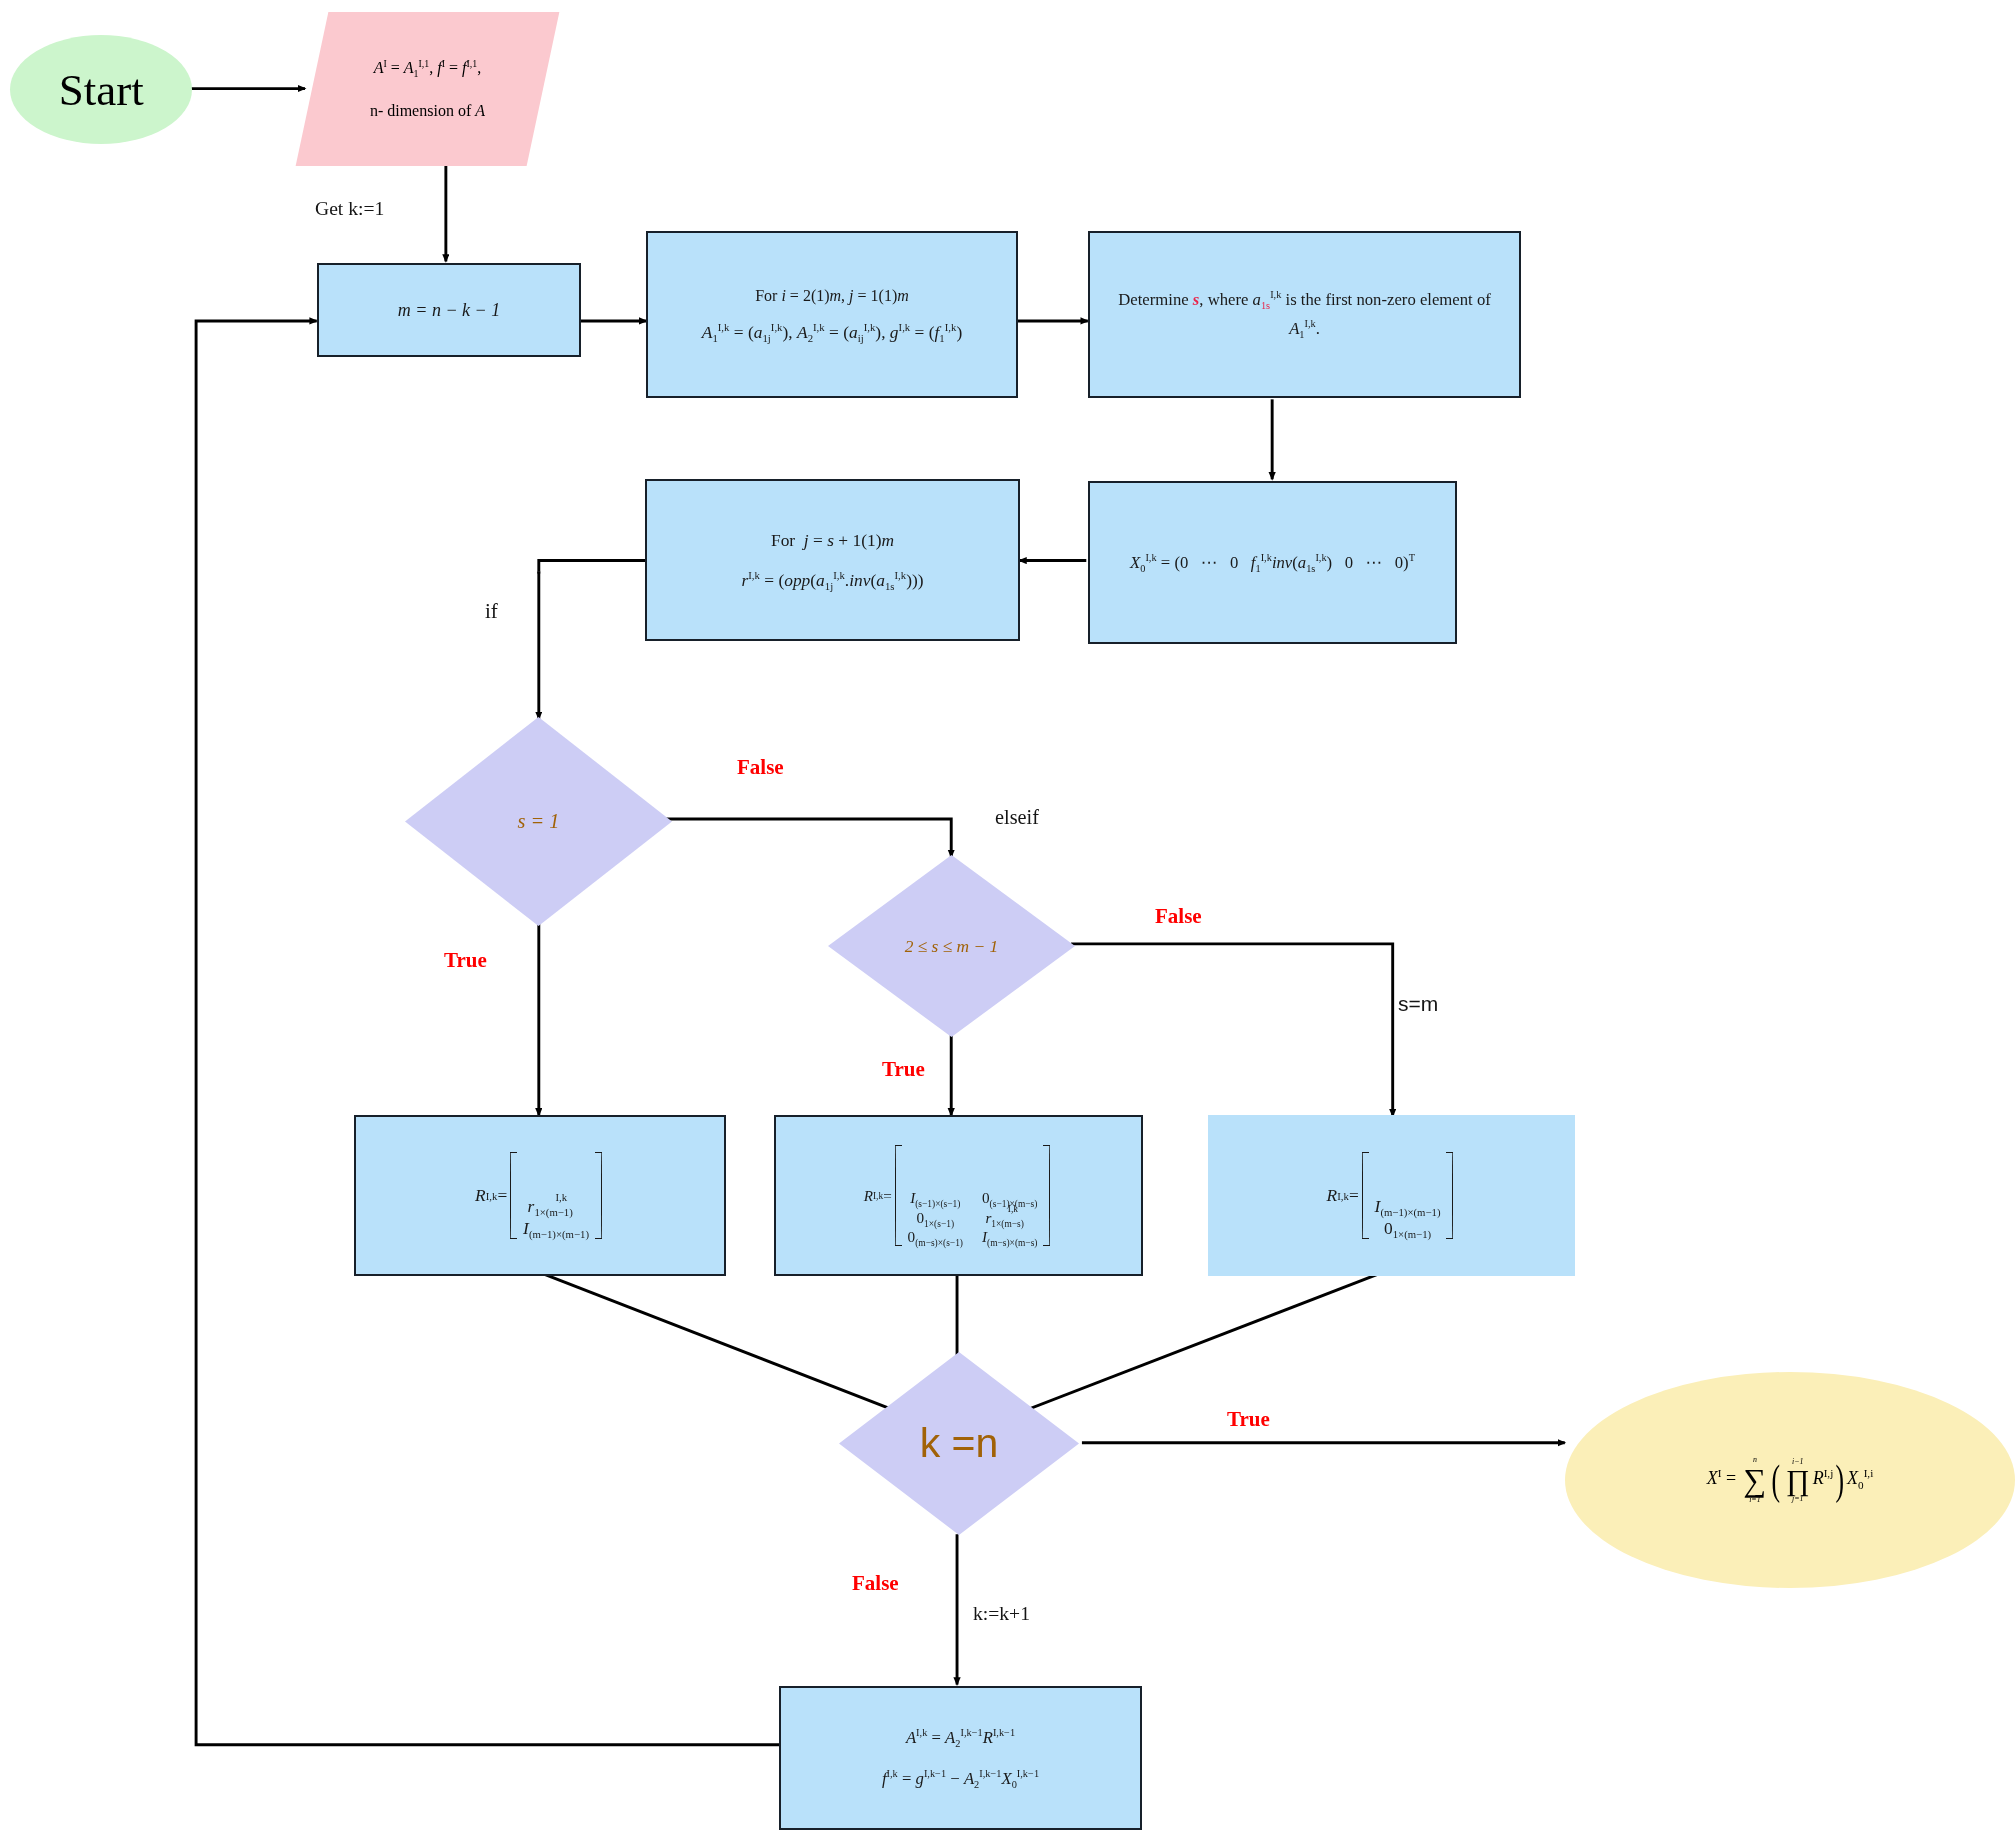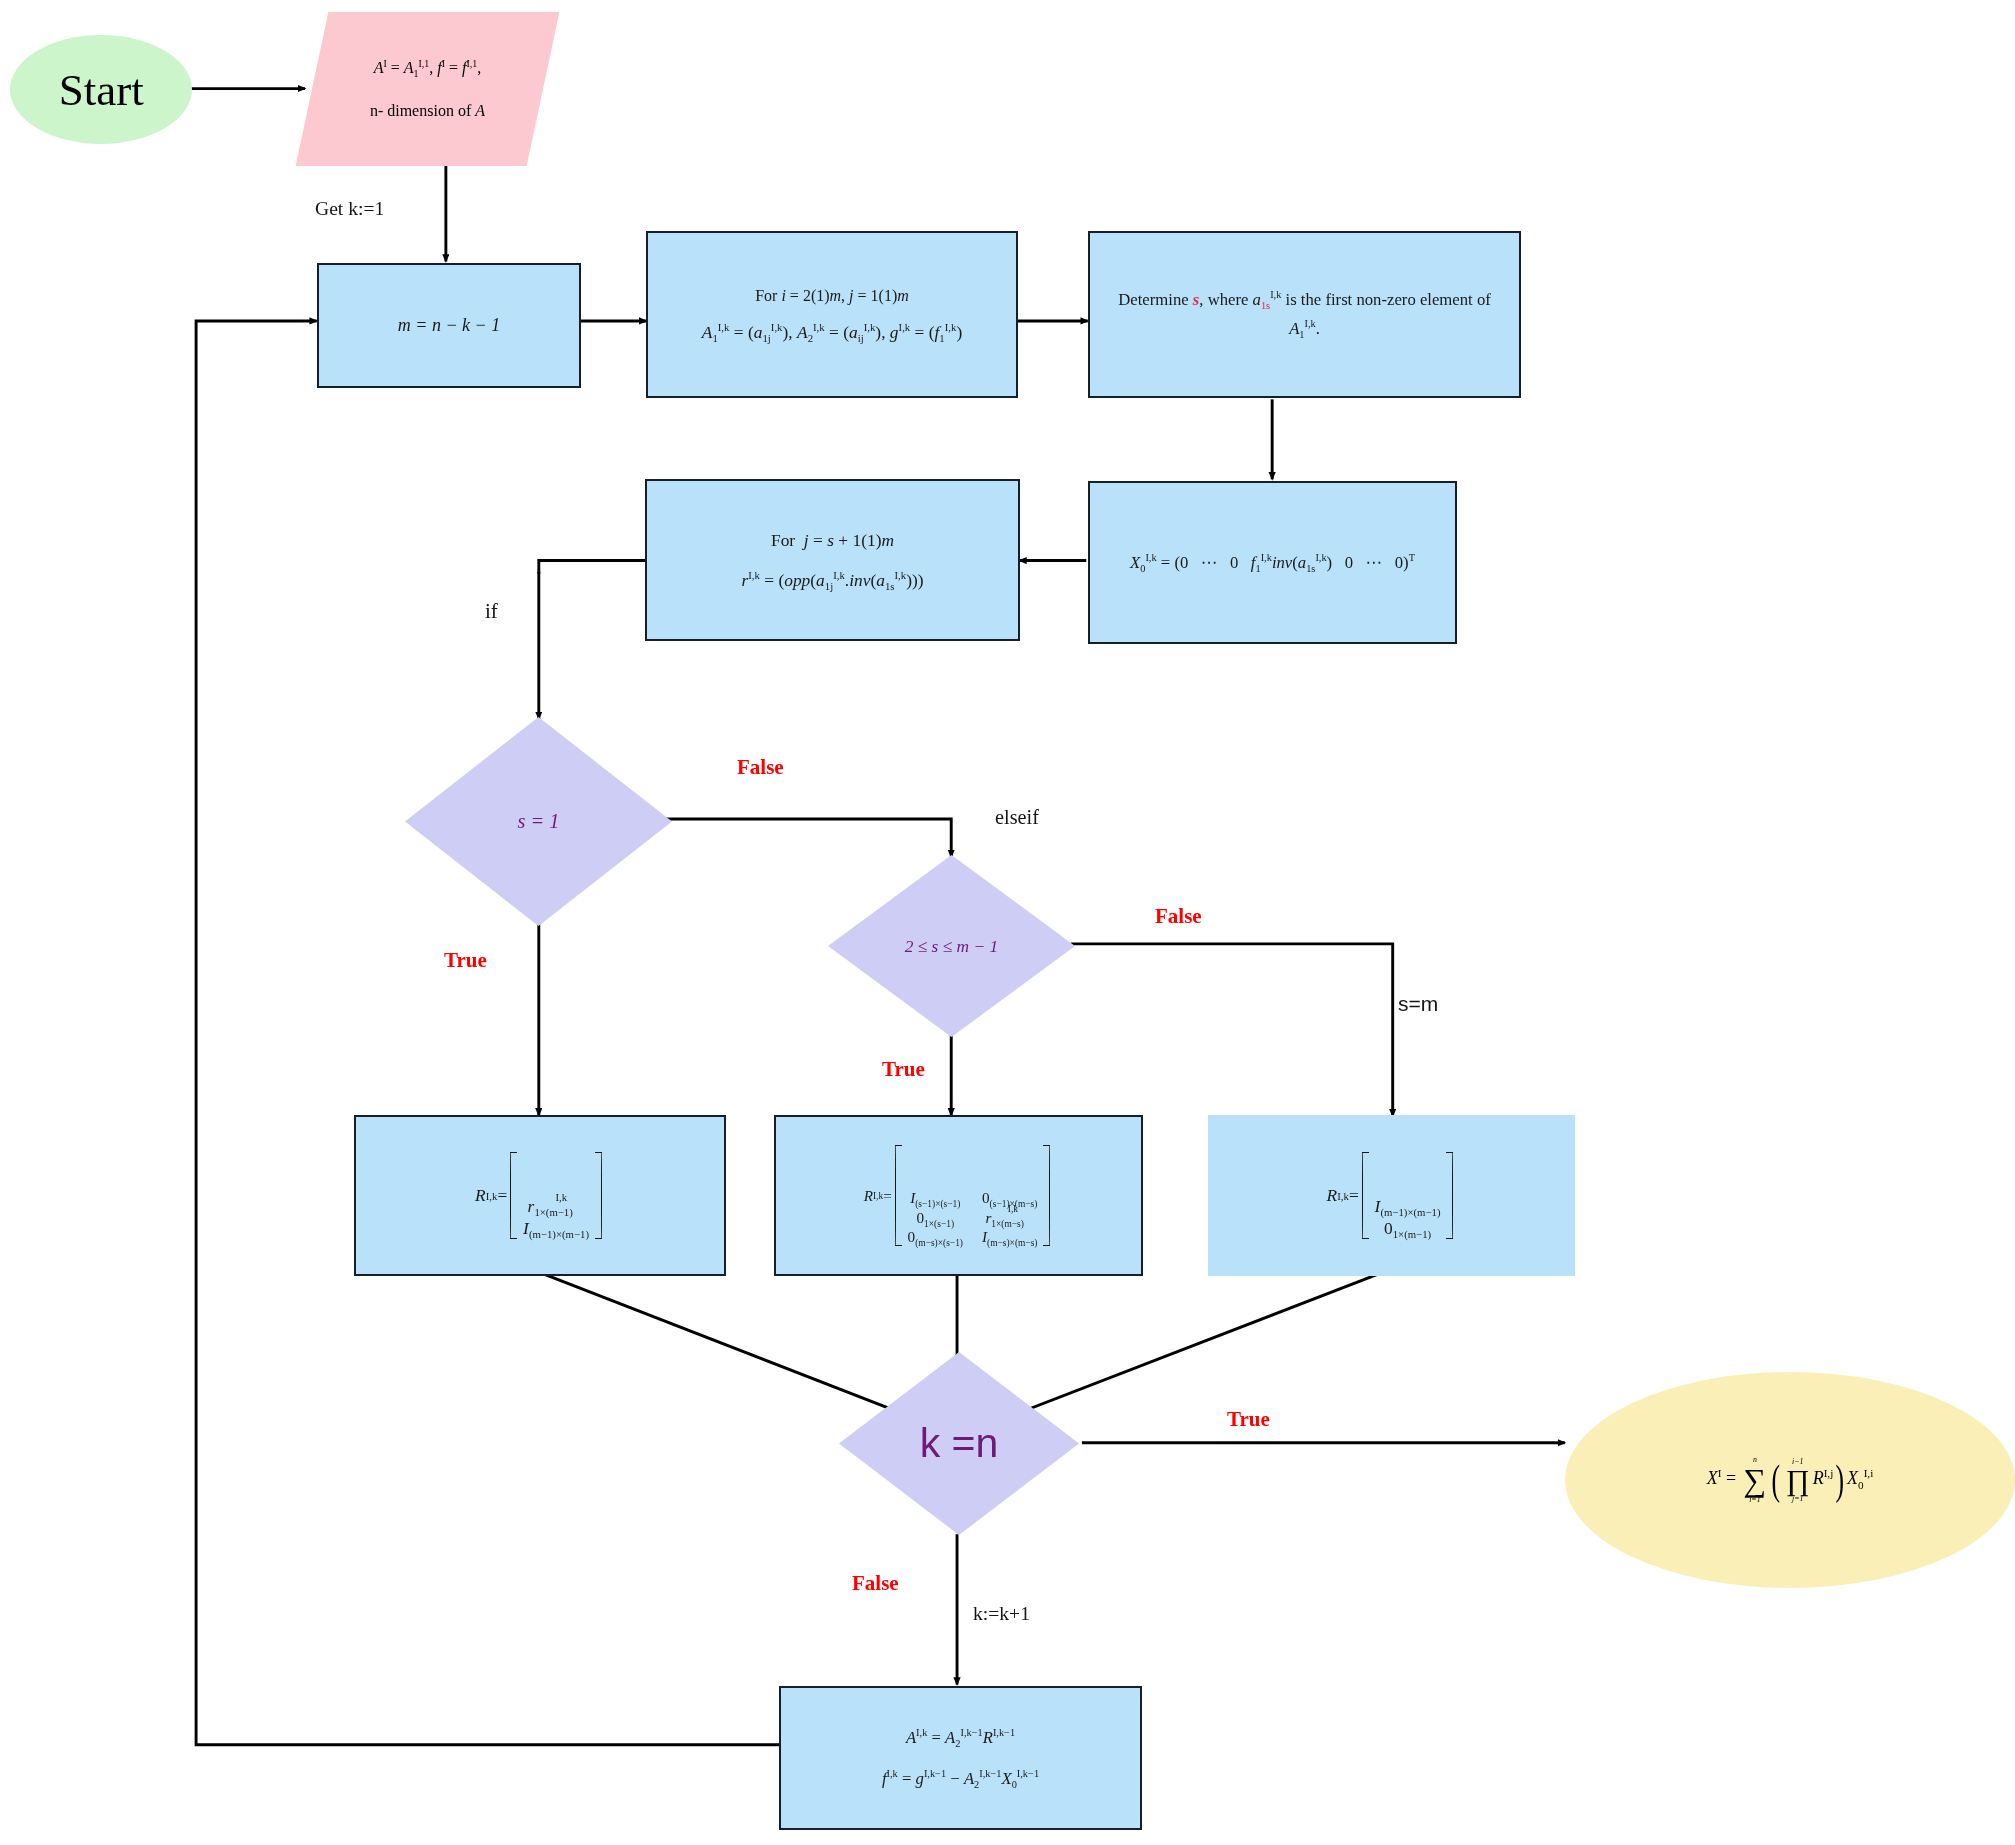--- a/index.html
+++ b/index.html
@@ -47,21 +47,21 @@
     left: 0; top: 0;
     width: 100%;
     height: 100%;
     background: #cdcdf5;
     clip-path: polygon(50% 0%, 100% 50%, 50% 100%, 0% 50%);
   }
   .diamond-label {
     position: relative;
     z-index: 2;
     text-align: center;
-    color: #701a75;
+    color: #a16207;
   }
   .ellipse {
     position: absolute;
     border-radius: 50%;
     display: flex;
     align-items: center;
     justify-content: center;
     text-align: center;
   }
   .para {
@@ -208,21 +208,21 @@
     <div class="inner" style="font-size:16px;">
       <div class="mathline" style="margin-bottom:19px;">
         <span class="mi">A</span><sup>I</sup><span> = </span><span class="mi">A</span><sub>1</sub><sup>I,1</sup><span>,  </span><span class="mi">f</span><sup>I</sup><span> = </span><span class="mi">f</span><sup>I,1</sup><span>,</span>
       </div>
       <div class="mathline">
         <span>n- dimension of </span><span class="mi">A</span>
       </div>
     </div>
   </div>
 
-  <div class="node proc" style="left:317px; top:263px; width:264px; height:125px;">
+  <div class="node proc" style="left:317px; top:263px; width:264px; height:94px;">
     <span class="mi" style="font-size:18px;">m = n − k − 1</span>
   </div>
 
   <div class="node proc" style="left:646px; top:231px; width:372px; height:167px; padding:7.3px 10.2px;">
     <div class="mathline" style="font-size:16px;">
       For <span class="mi">i</span> = 2(1)<span class="mi">m</span>, <span class="mi">j</span> = 1(1)<span class="mi">m</span>
     </div>
     <div class="mathline" style="font-size:17.4px; margin-top:11.6px;">
       <span class="mi">A</span><sub>1</sub><sup>I,k</sup> = (<span class="mi">a</span><sub>1j</sub><sup>I,k</sup>), <span class="mi">A</span><sub>2</sub><sup>I,k</sup> = (<span class="mi">a</span><sub>ij</sub><sup>I,k</sup>), <span class="mi">g</span><sup>I,k</sup> = (<span class="mi">f</span><sub>1</sub><sup>I,k</sup>)
     </div>

